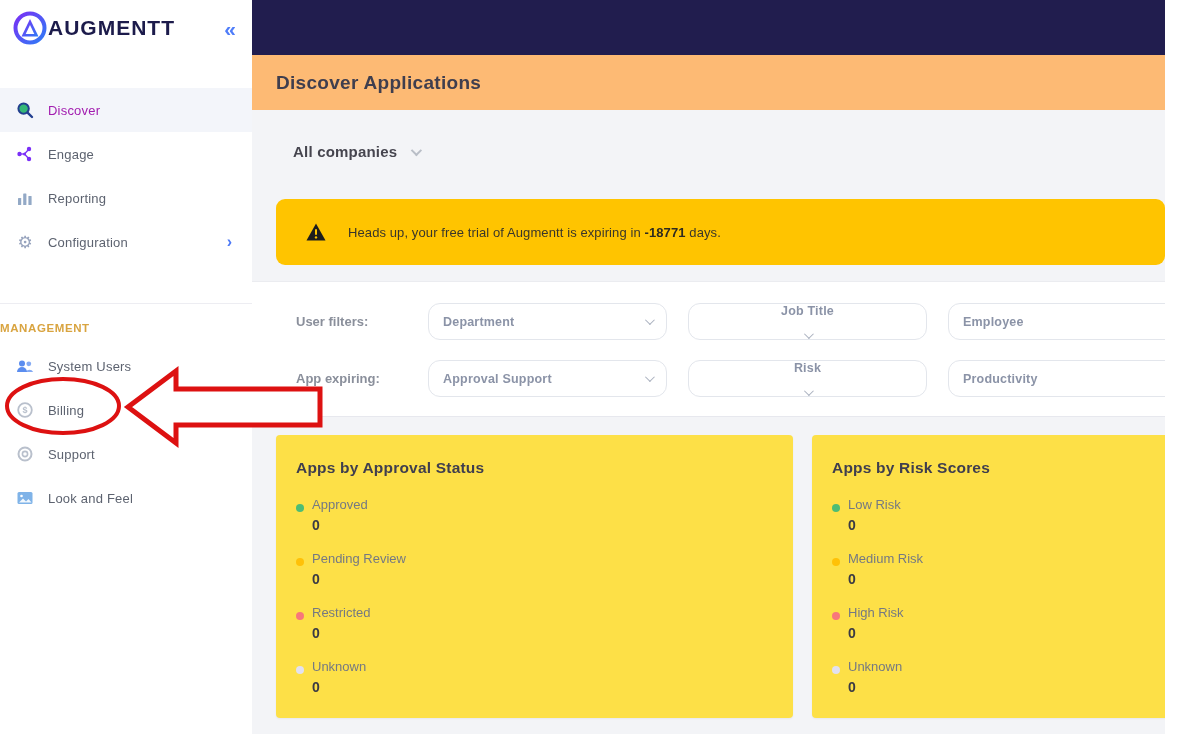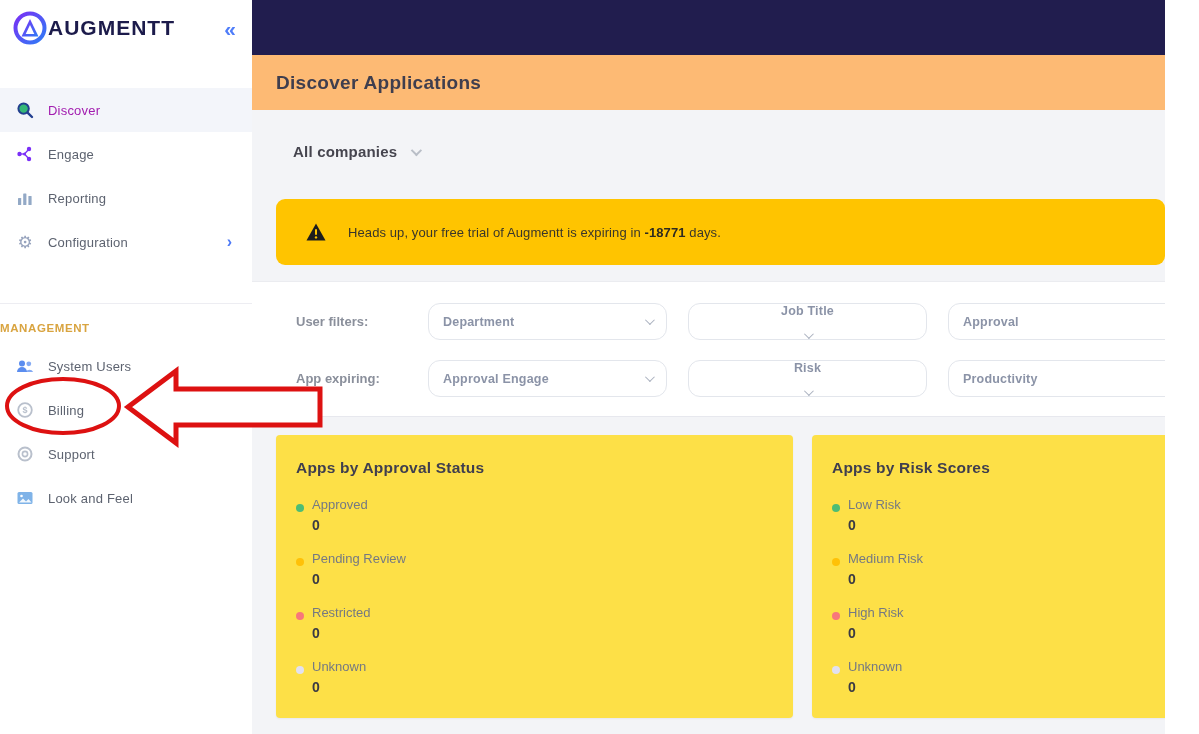--- a/index.html
+++ b/index.html
@@ -215,29 +215,29 @@
         <span class="filter-label">User filters:</span>
         <div class="dropdown dd-0">
           <span class="dd-text">Department</span>
           <span class="dd-caret"></span>
         </div>
         <div class="dropdown dd-1">
           <span class="dd-text">Job Title</span>
           <span class="dd-caret"></span>
         </div>
         <div class="dropdown dd-2">
-          <span class="dd-text">Approval</span>
+          <span class="dd-text">Employee</span>
           <span class="dd-caret"></span>
         </div>
       </div>
 
       <div class="filter-row r1">
         <span class="filter-label">App expiring:</span>
         <div class="dropdown dd-0">
-          <span class="dd-text">Approval Engage</span>
+          <span class="dd-text">Approval Support</span>
           <span class="dd-caret"></span>
         </div>
         <div class="dropdown dd-1">
           <span class="dd-text">Risk</span>
           <span class="dd-caret"></span>
         </div>
         <div class="dropdown dd-2">
           <span class="dd-text">Productivity</span>
           <span class="dd-caret"></span>
         </div>

